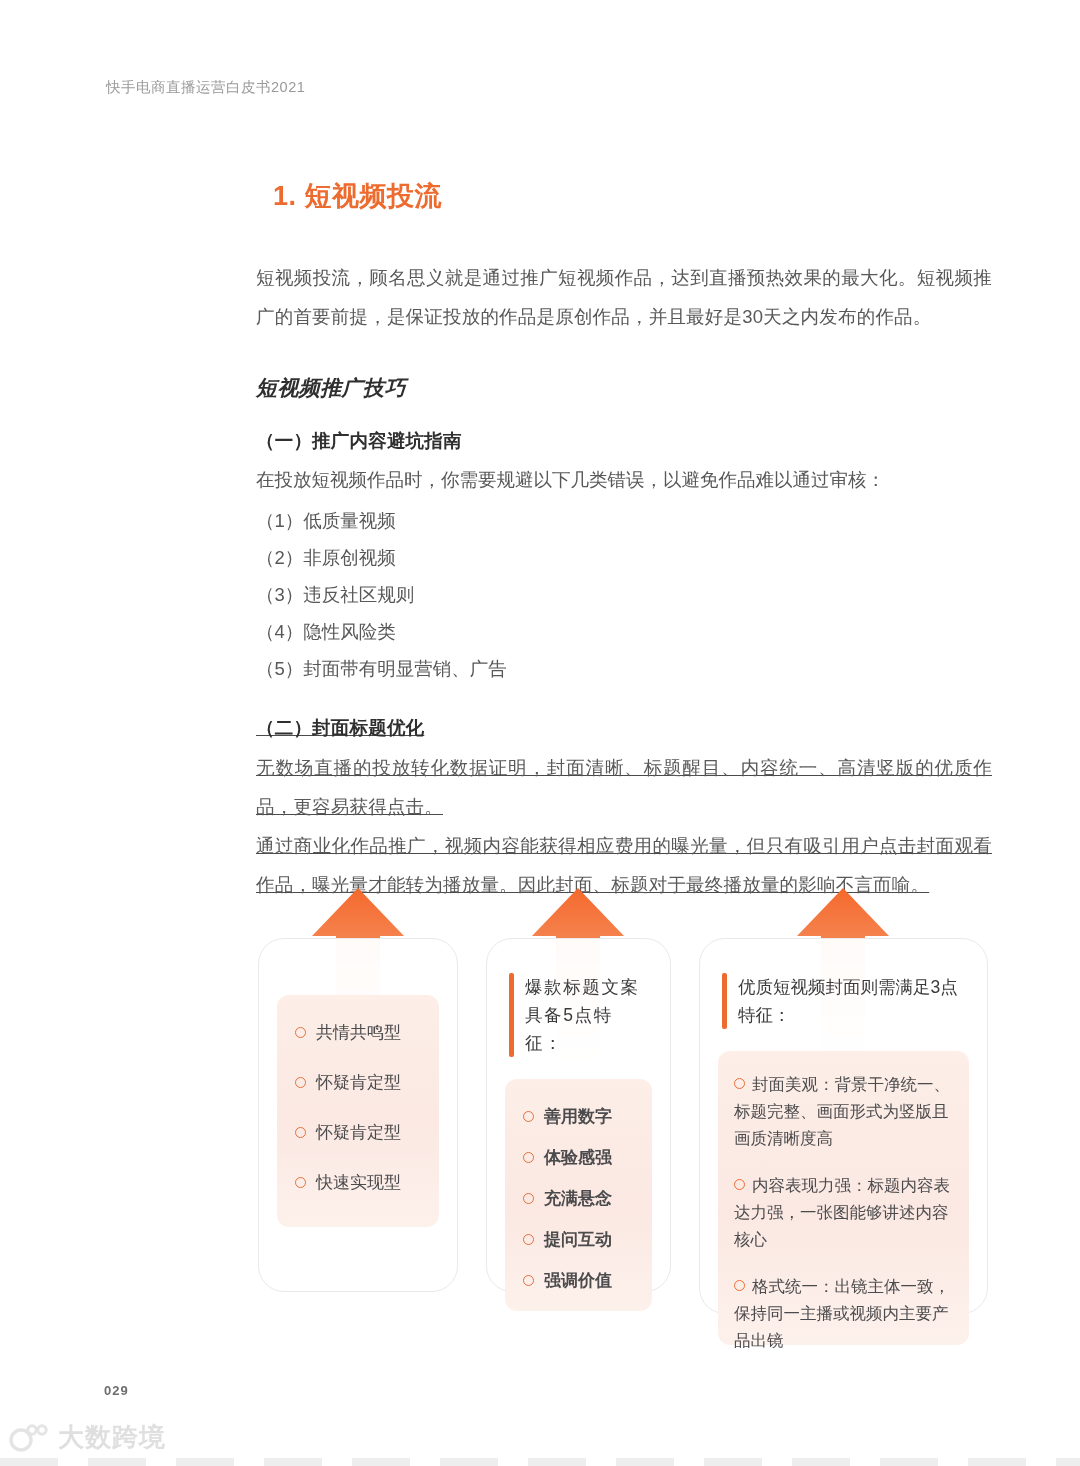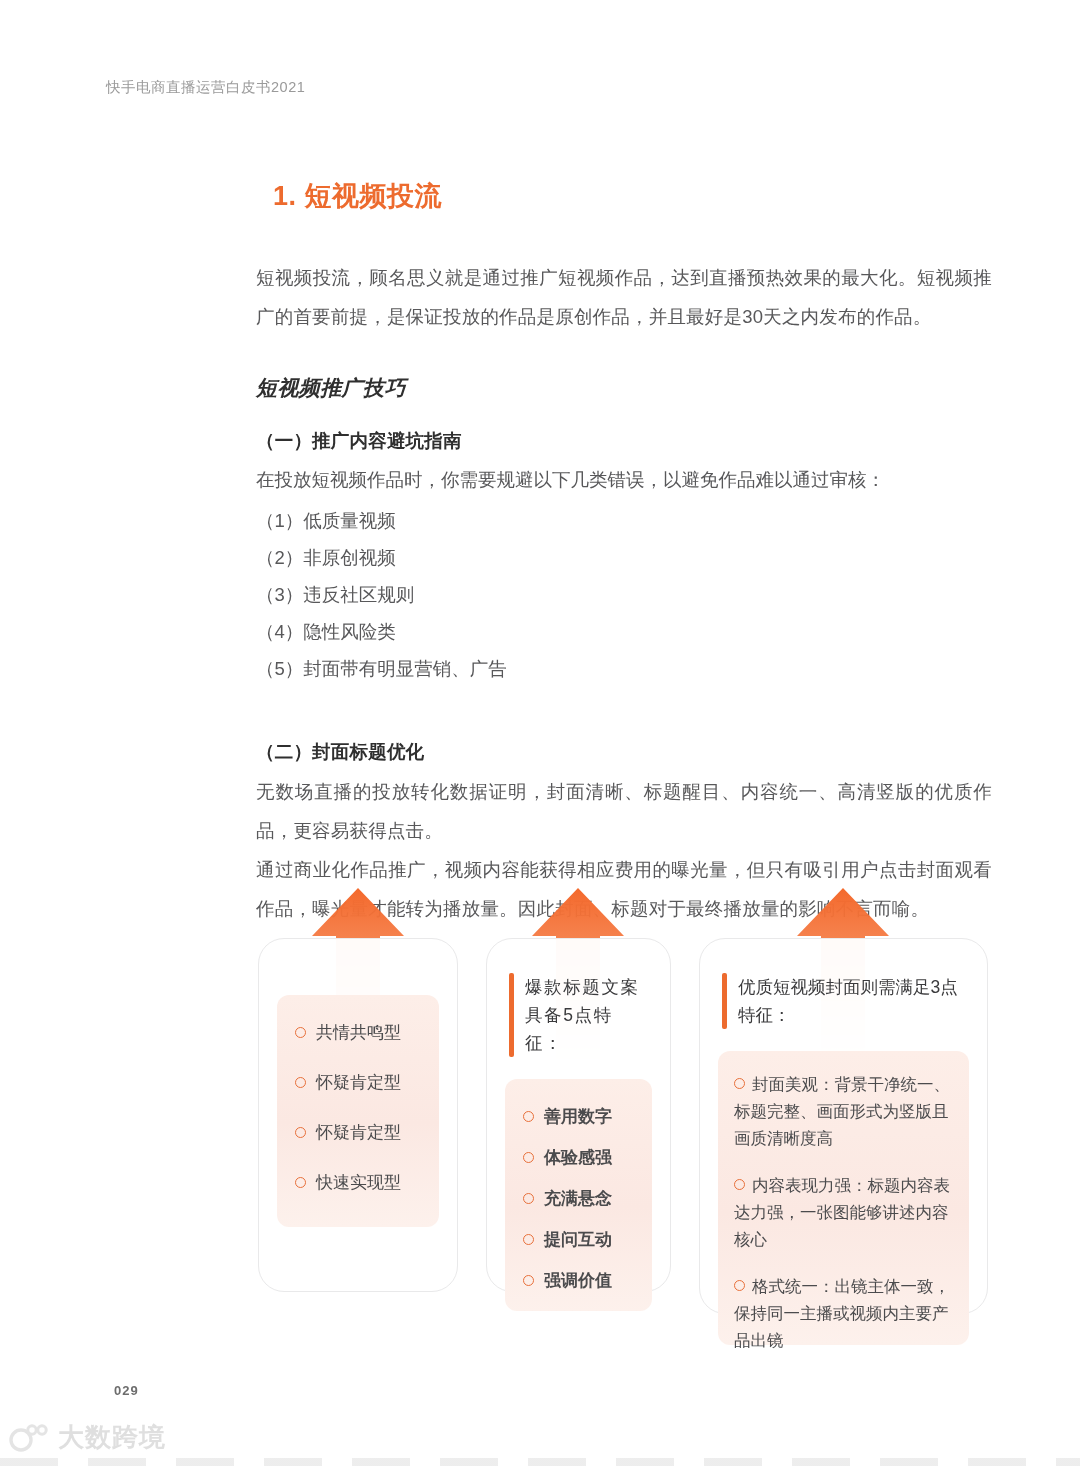--- a/index.html
+++ b/index.html
@@ -87,21 +87,21 @@
     list-style: none;
     margin: 4px 0 0 0;
     padding: 0;
   }
   ol.plain li {
     font-size: 18.5px;
     line-height: 37px;
     color: #58585a;
   }
 
-  .blk-2 { margin-top: 52px; }
+  .blk-2 { margin-top: 28px; text-decoration: underline; }
   .para-gap { margin-top: 30px; }
 
   
   .cards {
     position: absolute;
     left: 258px;
     top: 876px;
     width: 730px;
     height: 440px;
   }
@@ -209,21 +209,21 @@
   }
   ul.bullets.para .txt {
     font-size: 16.5px;
     line-height: 26px;
     color: #4b4b4d;
   }
 
   
   .folio {
     position: absolute;
-    left: 114px;
+    left: 104px;
     top: 1383px;
     font-size: 13px;
     font-weight: bold;
     color: #6d6d6d;
     letter-spacing: 1px;
   }
 
   .watermark {
     position: absolute;
     left: 8px;

